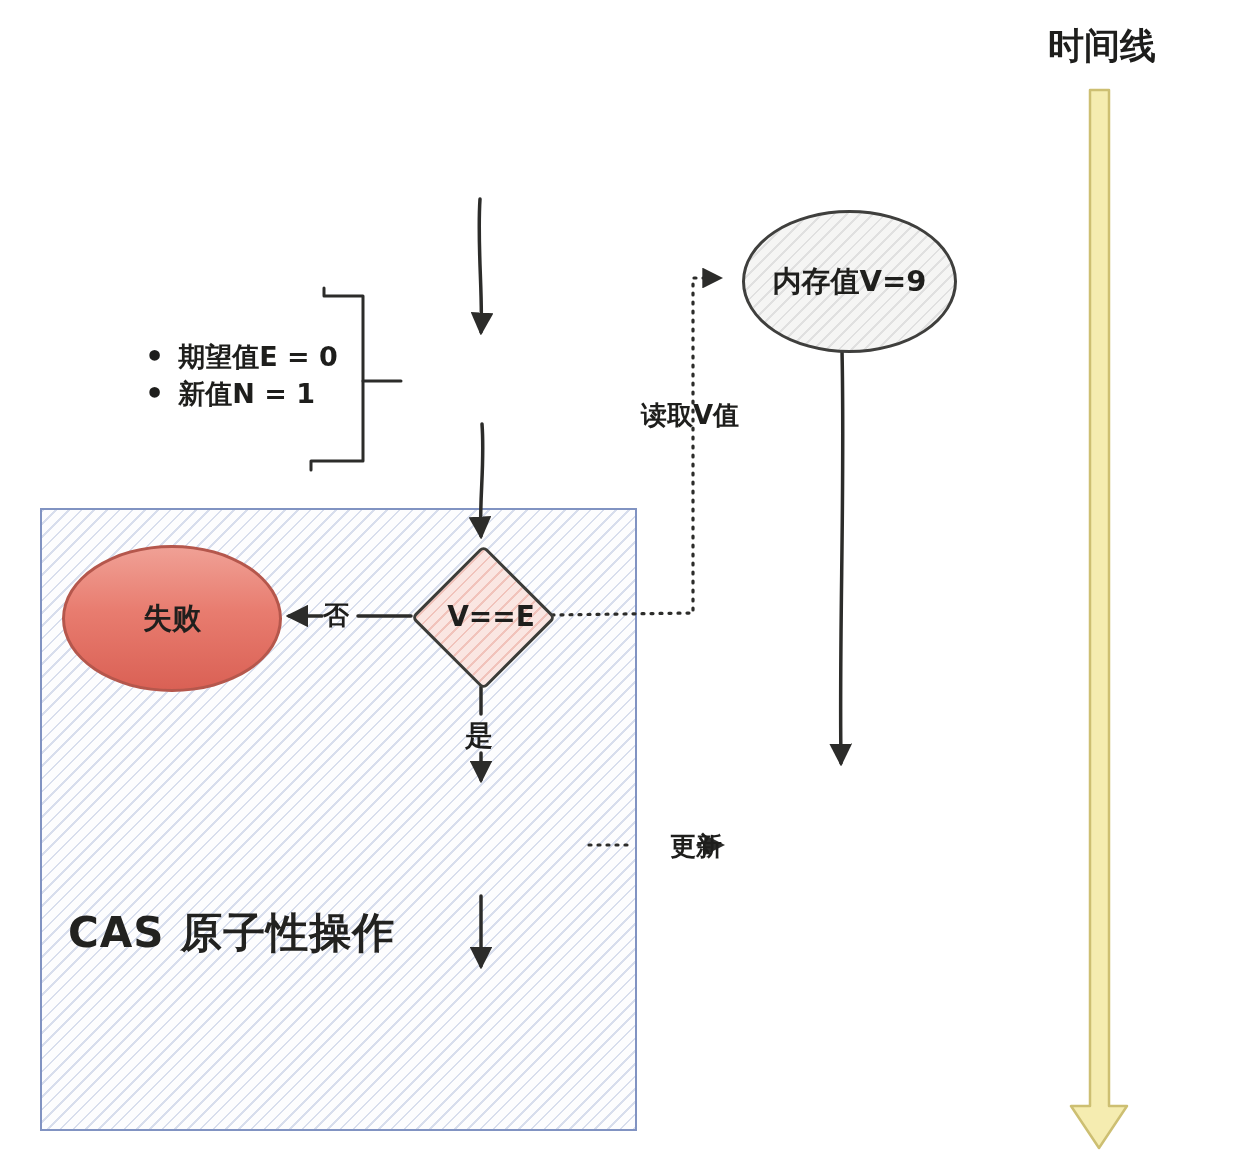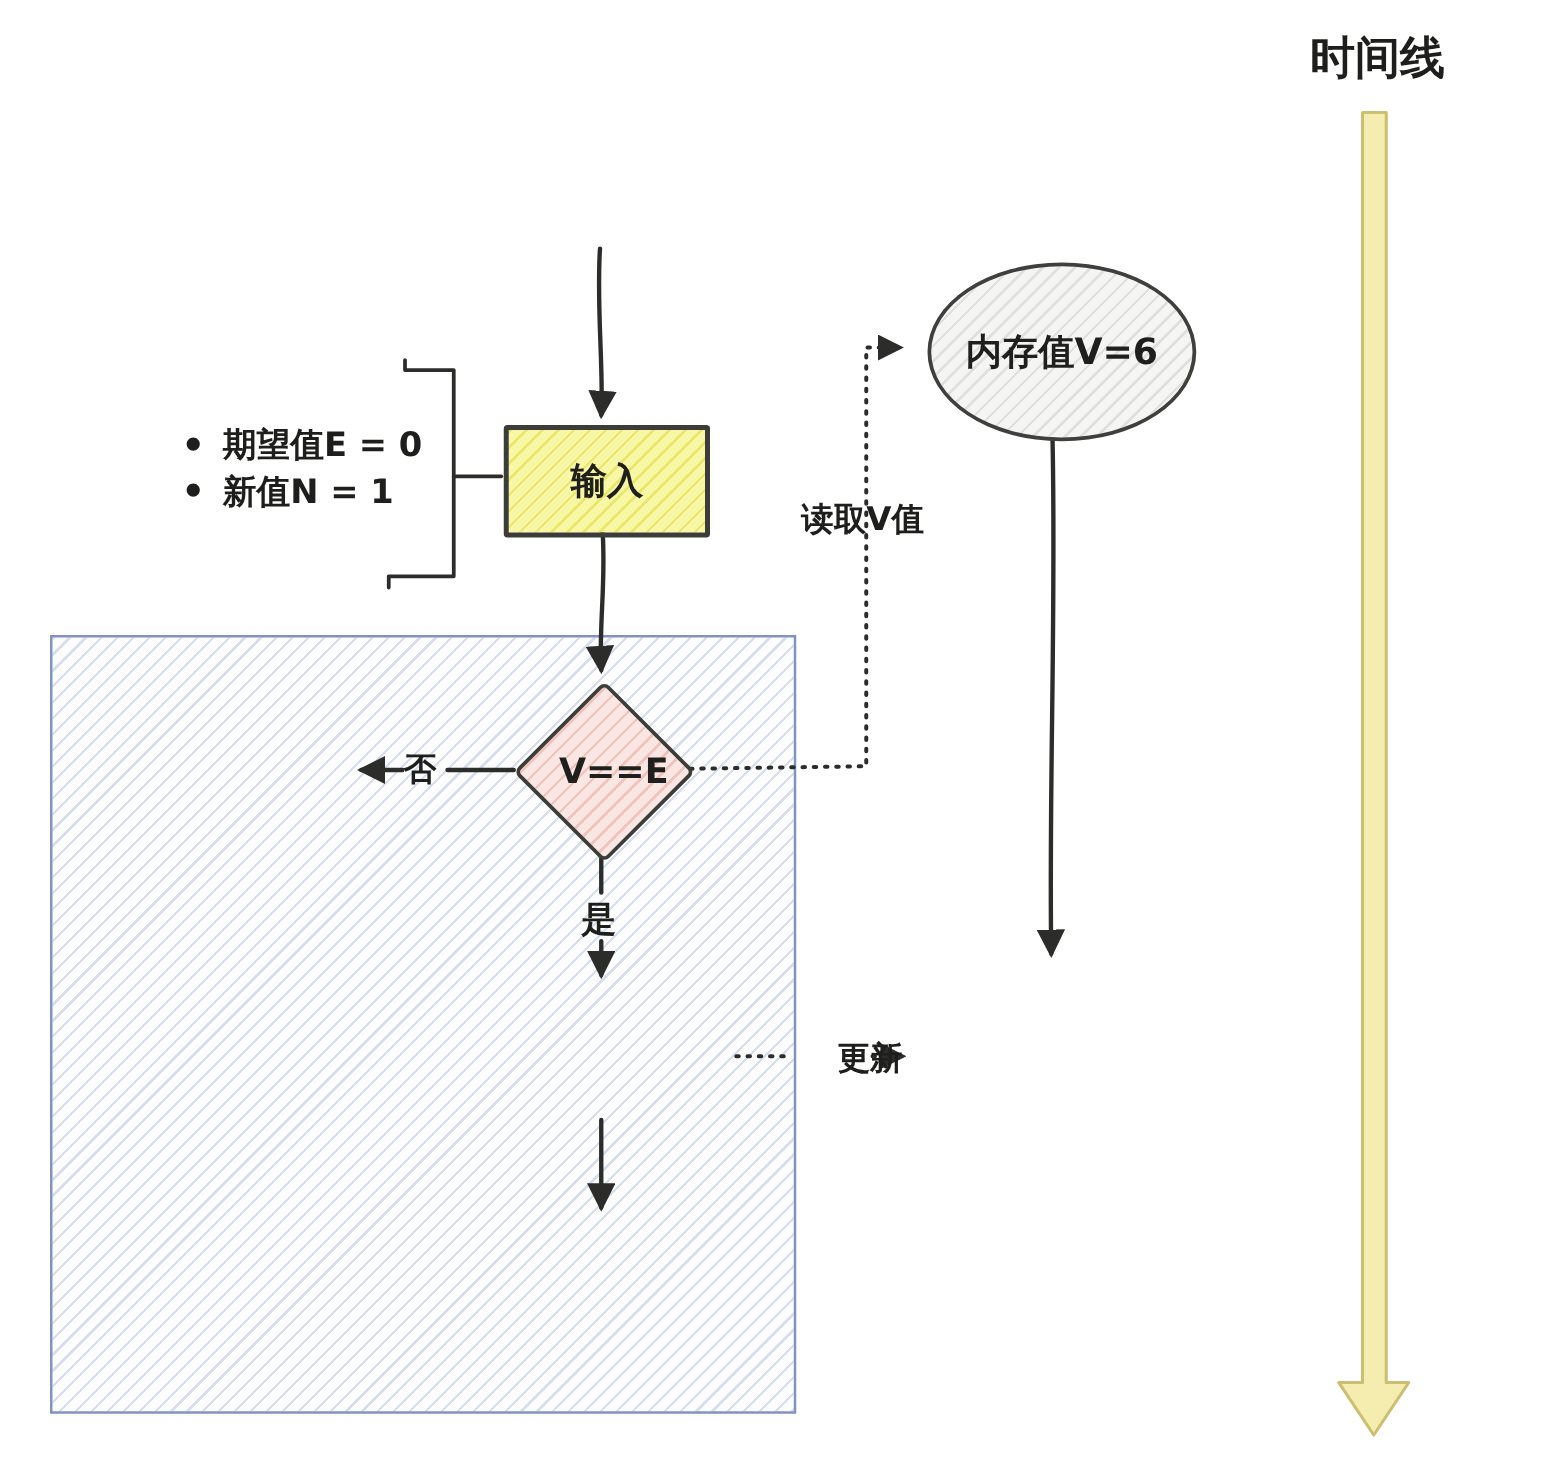--- a/index.html
+++ b/index.html
@@ -117,46 +117,47 @@
     <path d="M589,845 L632,845" fill="none" stroke="#2c2c2a" stroke-width="3.2" stroke-linecap="round" stroke-dasharray="2 7"></path>
     <path d="M698,845 L722,845" fill="none" stroke="#2c2c2a" stroke-width="3.2" stroke-linecap="round" stroke-dasharray="2 7" marker-end="url(#arw)"></path>
 
     <path d="M324,288 L324,296 L363,296 L363,461 L311,461 L311,470" fill="none" stroke="#2c2c2a" stroke-width="3" stroke-linecap="round" stroke-linejoin="round"></path>
     <path d="M363,381 L401,381" fill="none" stroke="#2c2c2a" stroke-width="3" stroke-linecap="round"></path>
 
     <path d="M1090,90 L1109,90 L1109,1106 L1127,1106 L1099,1148 L1071,1106 L1090,1106 Z" fill="#f5ecb0" stroke="#cdbf72" stroke-width="2.5" stroke-linejoin="round"></path>
   </svg>
 
 
-  <div class="node input-box">
-    <span>输入</span>
-  </div>
 
   <div class="node diamond"></div>
   <div class="node diamond-label">V==E</div>
 
+  <div class="node ellipse fail-ellipse">
+    <span>失败</span>
+  </div>
 
 
 
   <div class="node ellipse memory-ellipse memory-v0">
-    <span>内存值V=6</span>
+    <span>内存值V=9</span>
   </div>
 
 
   <div class="txt bullets">
     <div class="li">
       <span class="dot">•</span>
       <span>期望值E = 0</span>
     </div>
     <div class="li">
       <span class="dot">•</span>
       <span>新值N = 1</span>
     </div>
   </div>
 
   <div class="txt edge-label no-label">否</div>
   <div class="txt edge-label yes-label">是</div>
   <div class="txt edge-label read-label">读取V值</div>
   <div class="txt edge-label upd-label">更新</div>
 
+  <div class="txt cas-label">CAS 原子性操作</div>
   <div class="txt timeline-label">时间线</div>
 
 </div>
 
 </body></html>

